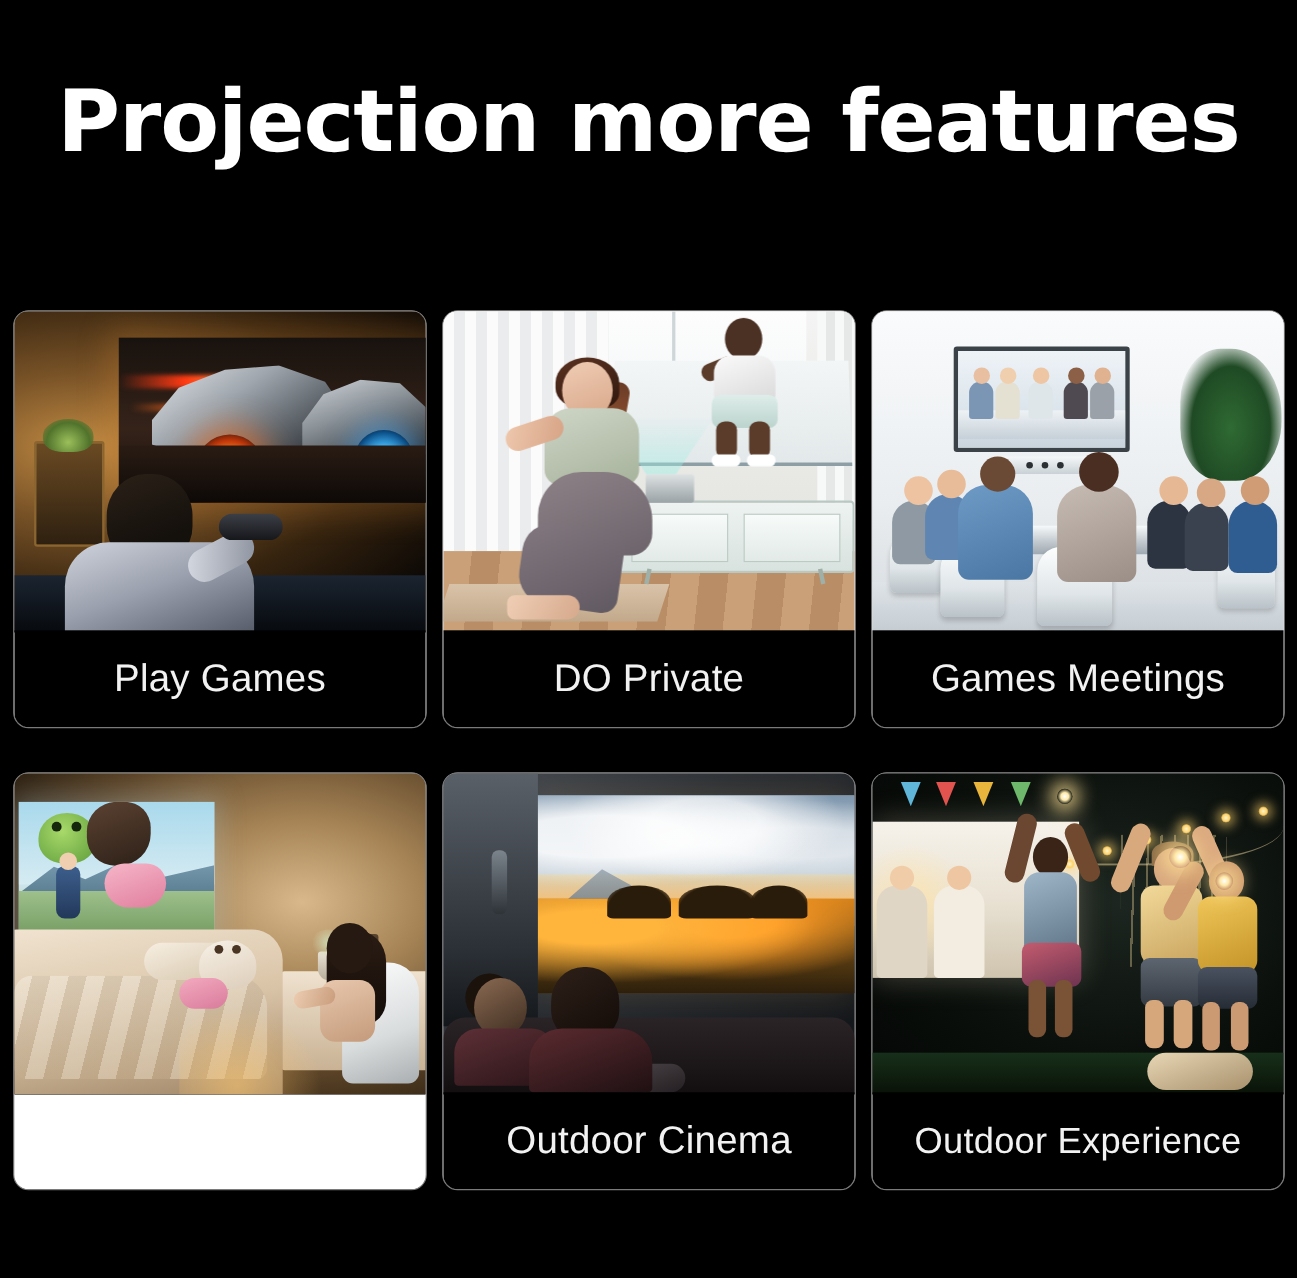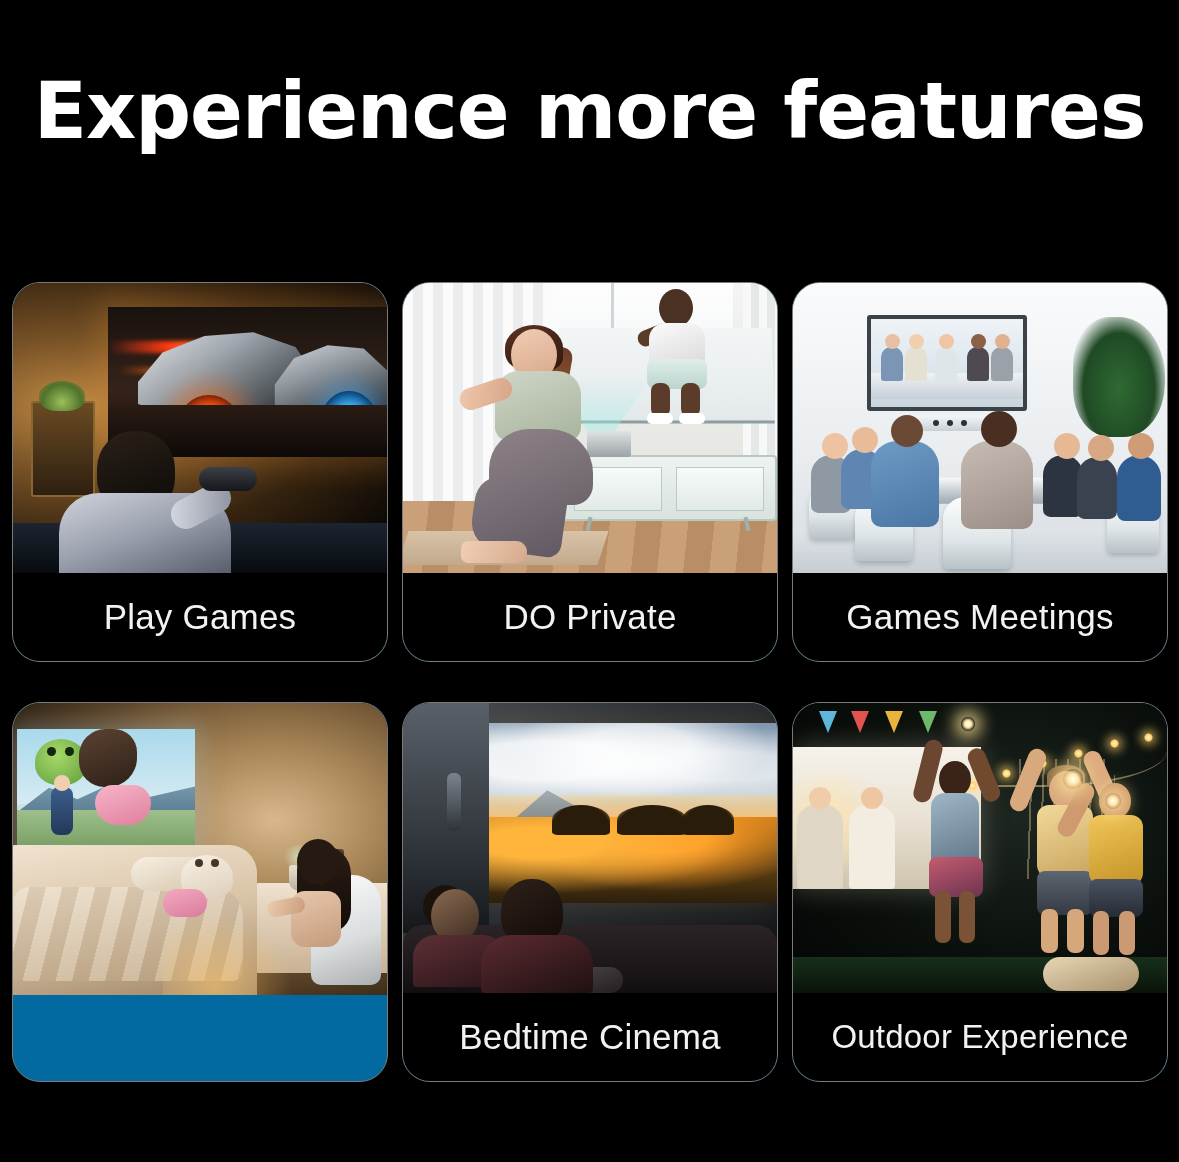--- a/index.html
+++ b/index.html
@@ -30,22 +30,22 @@
     display:grid;
     grid-template-columns:repeat(3, 376px);
     grid-template-rows:repeat(2, 380px);
     column-gap:14px;
     row-gap:40px;
   }
 
   .feature-card{
     position:relative;
     width:376px; height:380px;
-    border-radius:28px;
-    background:#0369a1;
+    border-radius:14px;
+    background:#ffffff;
     border:1.5px solid #7a7a7a;
     overflow:hidden;
   }
 
   .card-photo{
     position:absolute; left:0; top:0;
     width:100%; height:292px;
     overflow:hidden;
   }
   .card-label{
@@ -507,21 +507,21 @@
     background:linear-gradient(180deg,#17301a 0%,#091107 100%);
   }
   .s6 .cush{
     position:absolute; right:28px; bottom:4px; width:96px; height:34px; border-radius:18px;
     background:linear-gradient(160deg,#e8d6b4,#a8916d);
   }
 </style>
 </head>
 <body>
 
-<h1 class="page-title">Experience more features</h1>
+<h1 class="page-title">Projection more features</h1>
 
 <div class="feature-grid">
 
   <div class="feature-card">
     <div class="card-photo s1">
       <div class="wall"></div>
       <div class="screen">
         <div class="sky"></div>
         <div class="streak"></div>
         <div class="streak2"></div>
@@ -674,21 +674,21 @@
       <div class="pw">
           <div class="hr"></div>
           <div class="hd"></div>
           <div class="bd"></div>
         </div>
       <div class="pm">
           <div class="hd"></div>
           <div class="bd"></div>
         </div>
     </div>
-    <div class="card-label">Bedtime Cinema</div>
+    <div class="card-label">Outdoor Cinema</div>
   </div>
 
   <div class="feature-card">
     <div class="card-photo s6">
       <div class="night"></div>
       <div class="sheet">
         <div class="glow"></div>
         <div class="ppl a"></div>
         <div class="ppl b"></div>
       </div>

